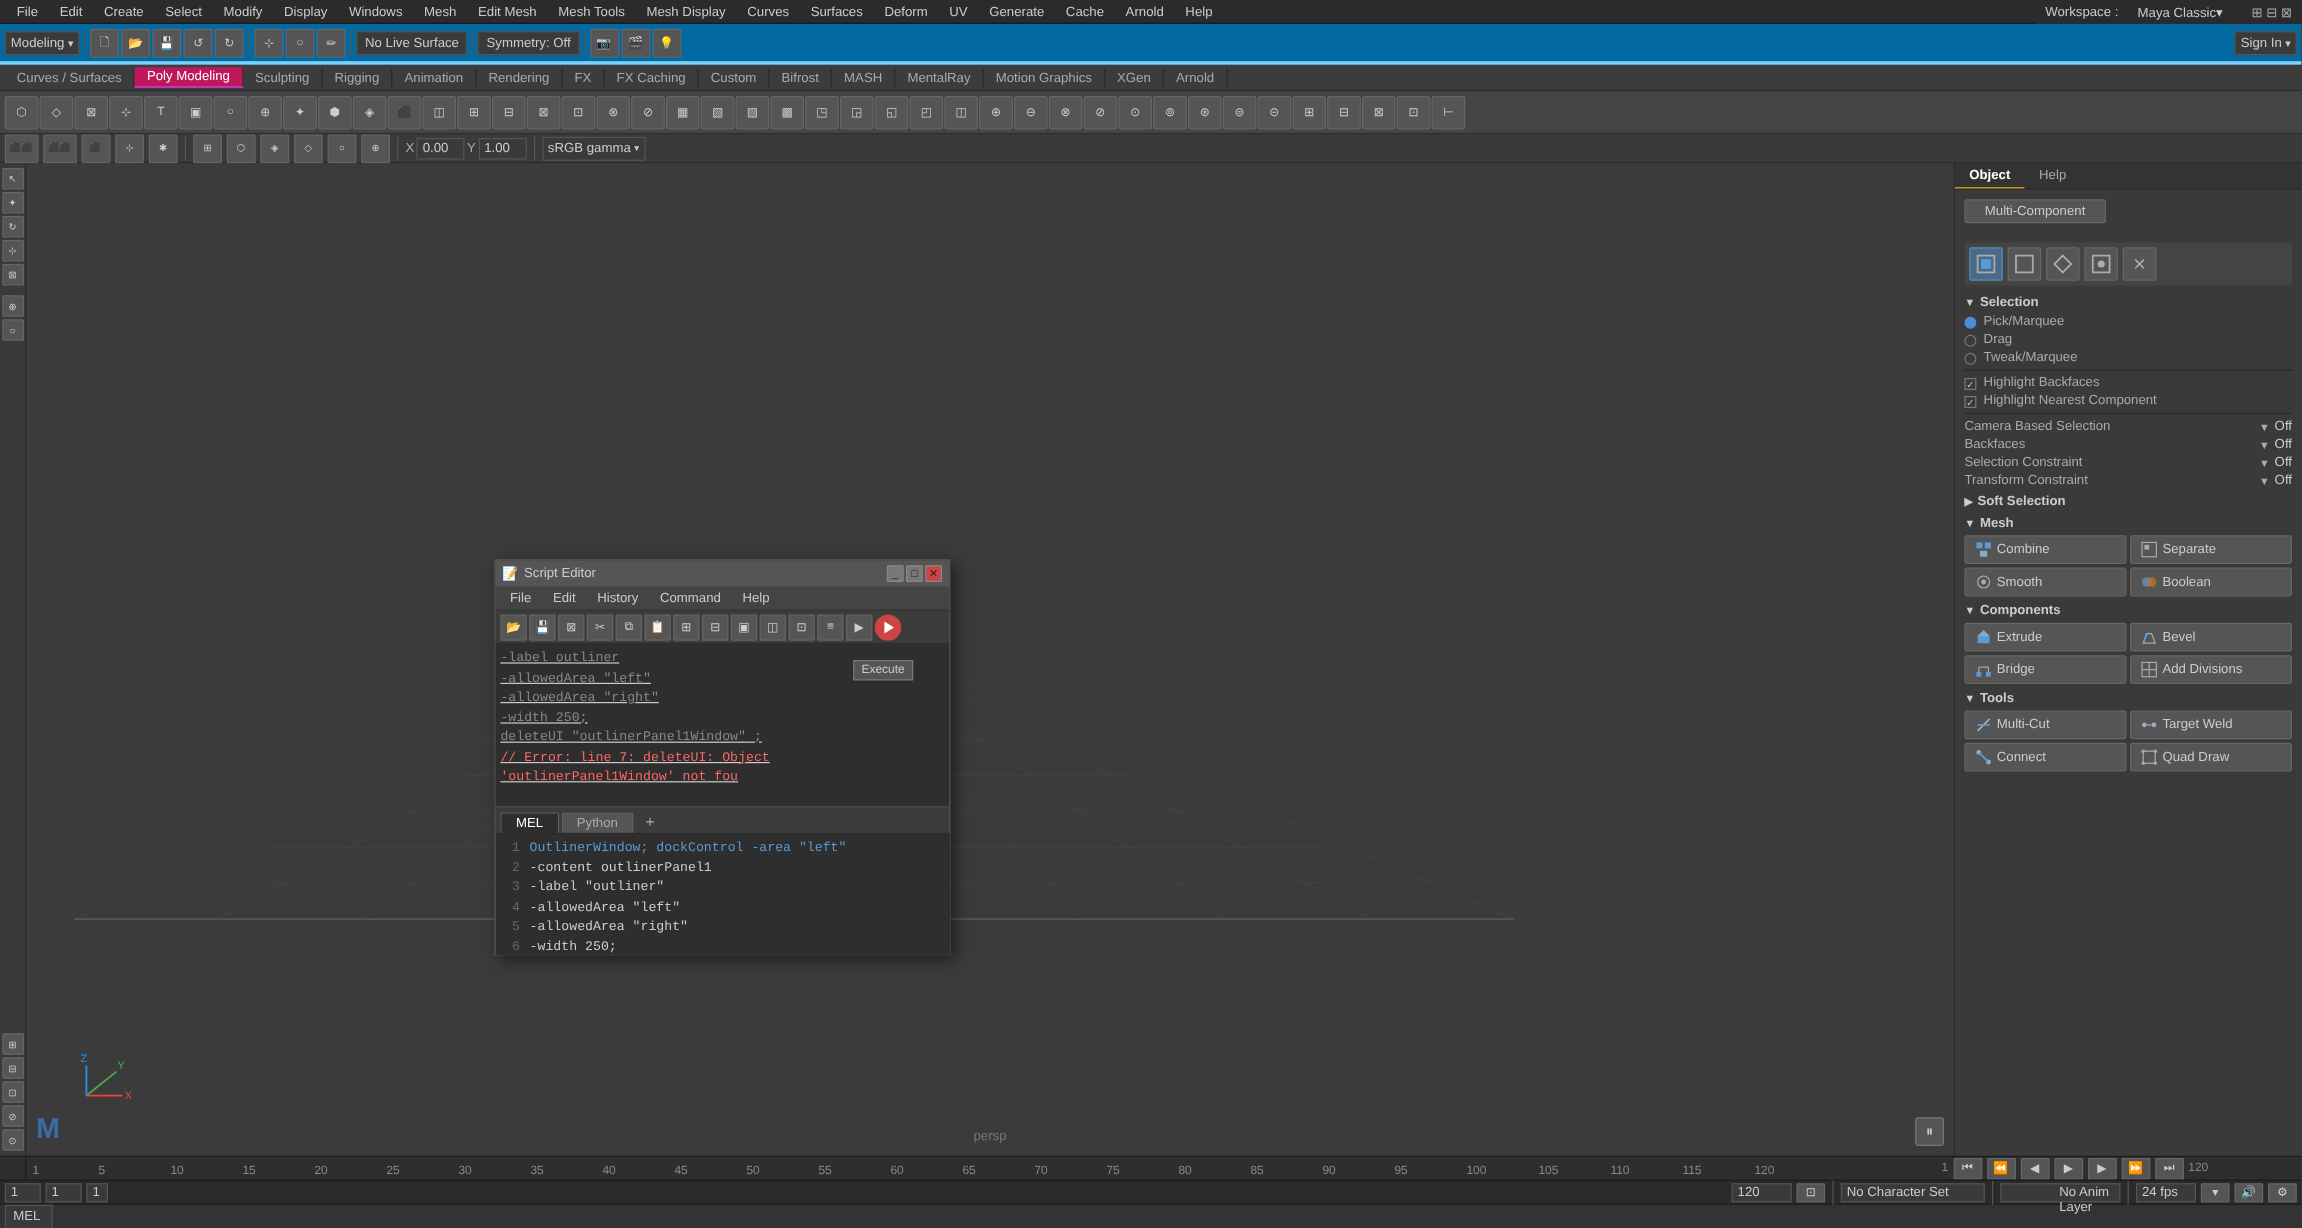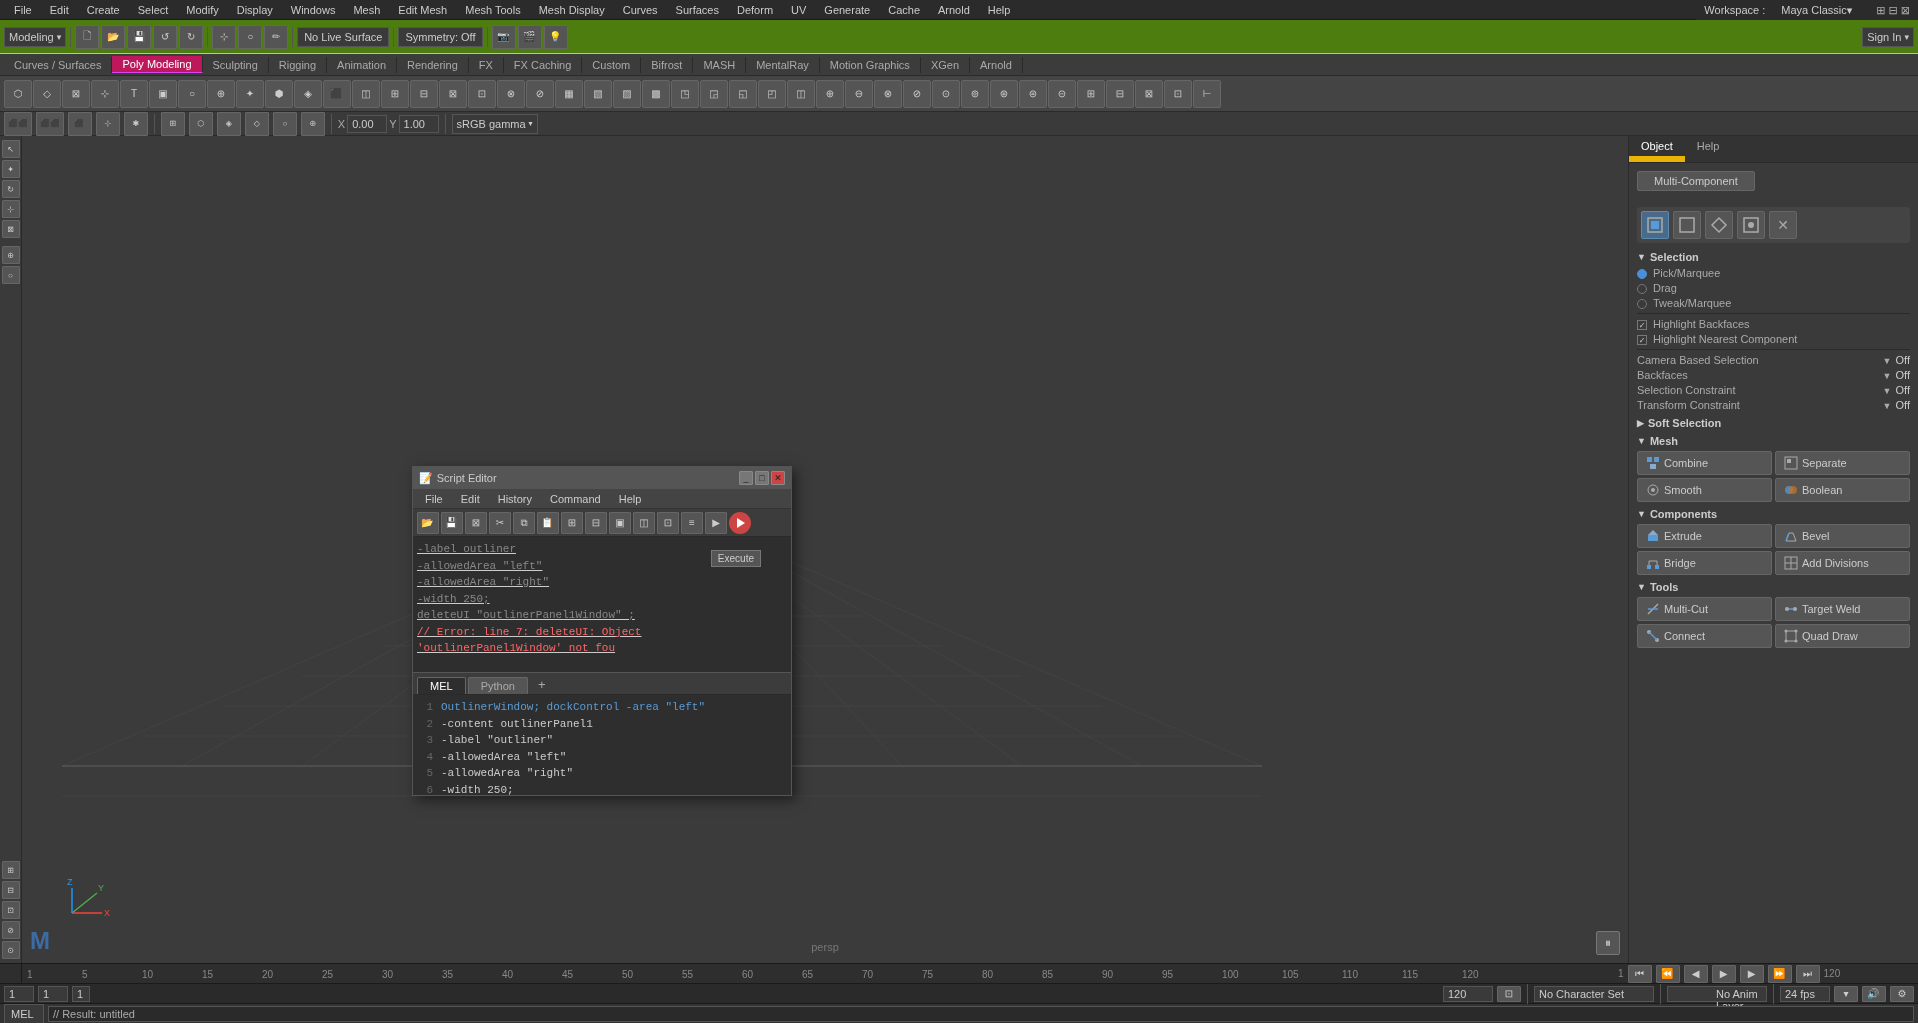--- a/index.html
+++ b/index.html
@@ -44,26 +44,26 @@
       padding: 0 8px;
       gap: 16px;
       font-size: 11px;
       color: #cccccc;
     }
 
     
     #toolbar1 {
       width: 100%;
       height: 34px;
-      background: #4d7c0f;
+      background: #0369a1;
       display: flex;
       align-items: center;
       padding: 0 4px;
       gap: 2px;
-      border-bottom: 1px solid #7dd3fc;
+      border-bottom: 3px solid #7dd3fc;
     }
 
     
     #shelf-tabs {
       width: 100%;
       height: 22px;
       background: #3c3c3c;
       display: flex;
       align-items: center;
       padding: 0 4px;
@@ -221,21 +221,21 @@
       display: flex;
       background: #333333;
       border-bottom: 1px solid #2a2a2a;
     }
     .rp-tab {
       padding: 4px 12px;
       font-size: 11px;
       color: #aaaaaa;
       cursor: pointer;
     }
-    .rp-tab.active { color: #ffffff; border-bottom: 6px solid #eab308; }
+    .rp-tab.active { color: #ffffff; border-bottom: 1px solid #eab308; font-weight: bold; }
 
     #right-panel-content {
       padding: 8px;
       flex: 1;
     }
 
     .rp-component-selector {
       display: flex;
       gap: 4px;
       margin-bottom: 8px;
@@ -1291,14 +1291,13 @@
   <div class="bottom-field" style="width:100px; cursor:pointer;padding-left:48px;">No Anim Layer</div>
   <div class="toolbar-separator"></div>
   <input class="bottom-field" style="width: 50px;" value="24 fps">
   <div class="toolbar-btn" style="width:18px; height:16px;">▾</div>
   <div class="toolbar-btn" style="width:18px; height:16px;">🔊</div>
   <div class="toolbar-btn" style="width:18px; height:16px;">⚙</div>
 </div>
 
 <div id="bottom-controls">
   <div class="tb-label" style="width:40px; cursor:pointer;">MEL</div>
-  <div style="flex:1; background:#2a2a2a; border:1px solid #555; height:16px; padding:0 4px; display:flex; align-items:center; font-size:11px; color:#aaaaaa;">// Result: untitled</div>
 </div>
 
 </body></html>

